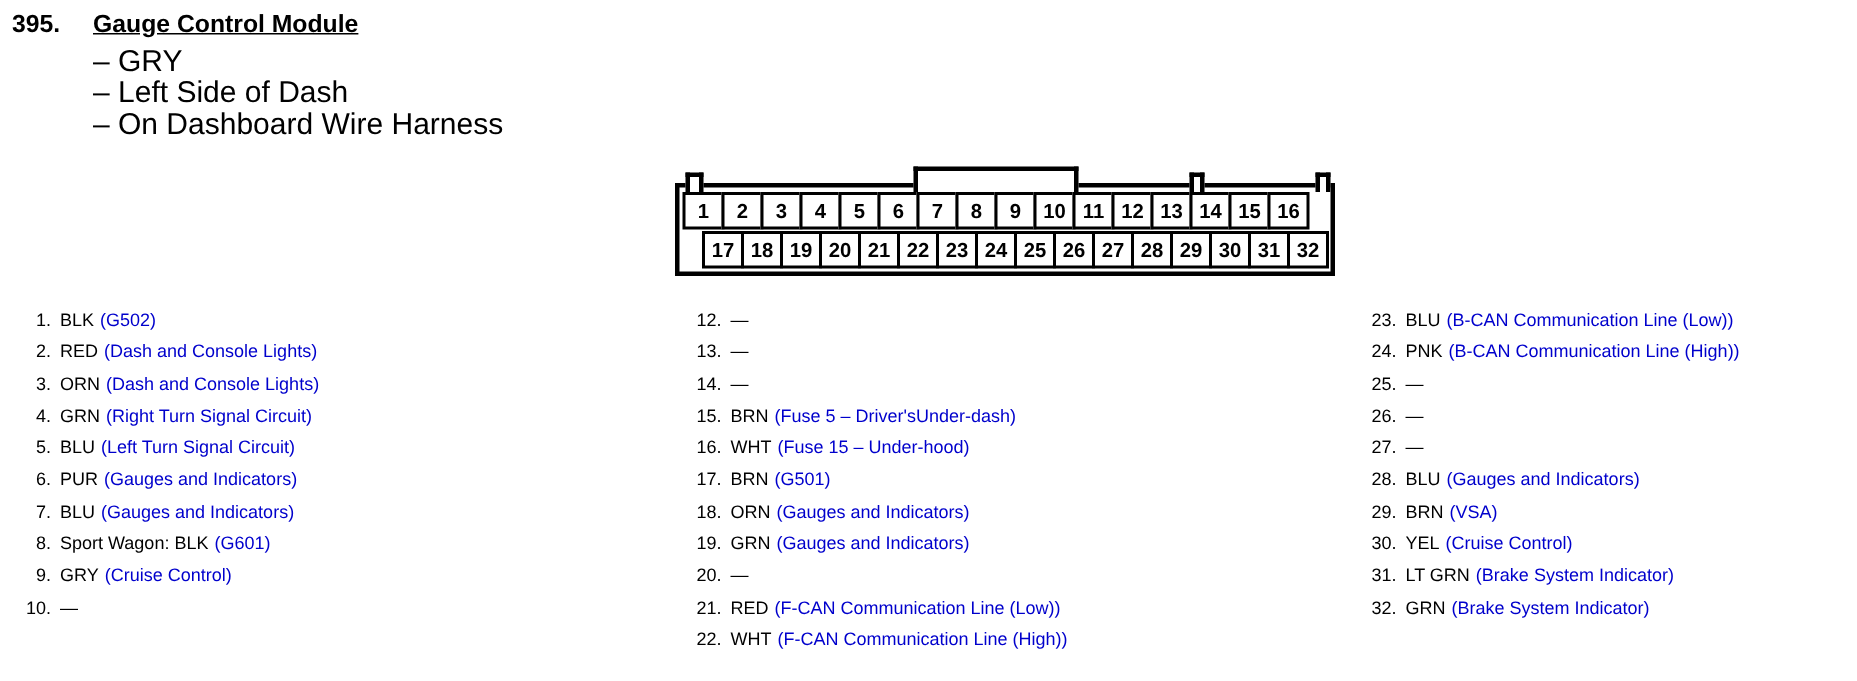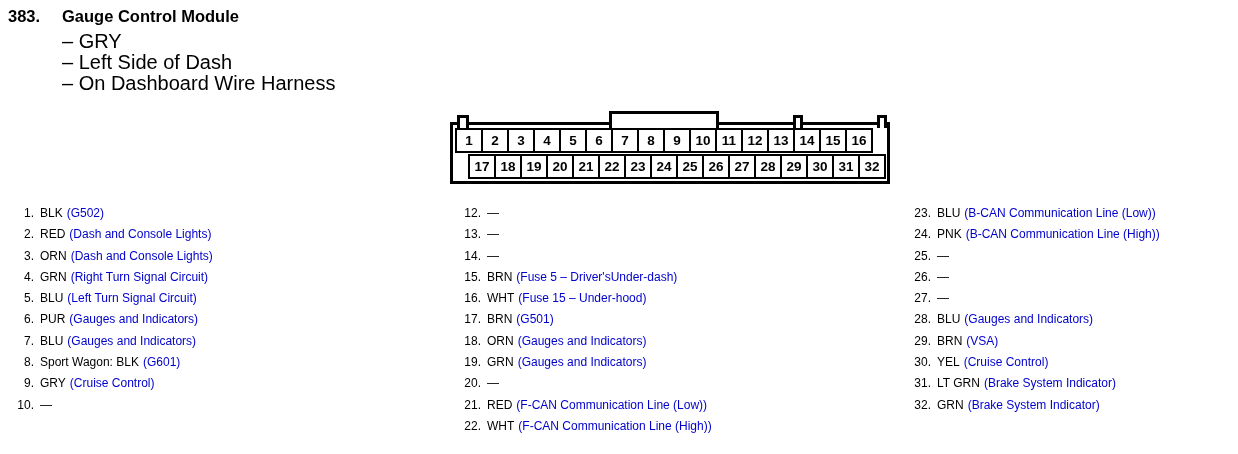--- a/index.html
+++ b/index.html
@@ -9,21 +9,21 @@
     background: #ffffff;
     font-family: "Liberation Sans", sans-serif;
     color: #000;
     position: relative;
     overflow: hidden;
   }
   .page { position: relative; width: 1238px; height: 454px; }
 
   
   .hnum   { position: absolute; left: 8px;  top: 7px; font-size: 16.5px; font-weight: bold; }
-  .htitle { position: absolute; left: 62px; top: 7px; font-size: 16.5px; font-weight: bold; }
+  .htitle { position: absolute; left: 62px; top: 7px; font-size: 16.5px; font-weight: bold; text-decoration: underline; }
   .details { position: absolute; left: 62px; top: 31px; font-size: 20px; line-height: 21px; }
   .details div { white-space: nowrap; }
 
   
   .connector {
     position: absolute; left: 450px; top: 122px;
     width: 440px; height: 62px;
     border: 3px solid #000;
     background: #fff;
   }
@@ -59,21 +59,21 @@
   .pin-line { line-height: 21.3px; white-space: nowrap; }
   .pin-num  { display: inline-block; width: 28px; text-align: right; margin-right: 6px; }
   .pin-wire { color: #000; }
   .pin-desc { color: var(--link-color, #0000CC); margin-left: 4px; }
 </style>
 </head>
 <body>
 
 <div class="page">
 
-  <span class="hnum">383.</span>
+  <span class="hnum">395.</span>
   <span class="htitle">Gauge Control Module</span>
   <div class="details">
     <div>– GRY</div>
     <div>– Left Side of Dash</div>
     <div>– On Dashboard Wire Harness</div>
   </div>
 
   <div class="connector">
     <div class="ctab tab-left"></div>
     <div class="ctab bump"></div>

